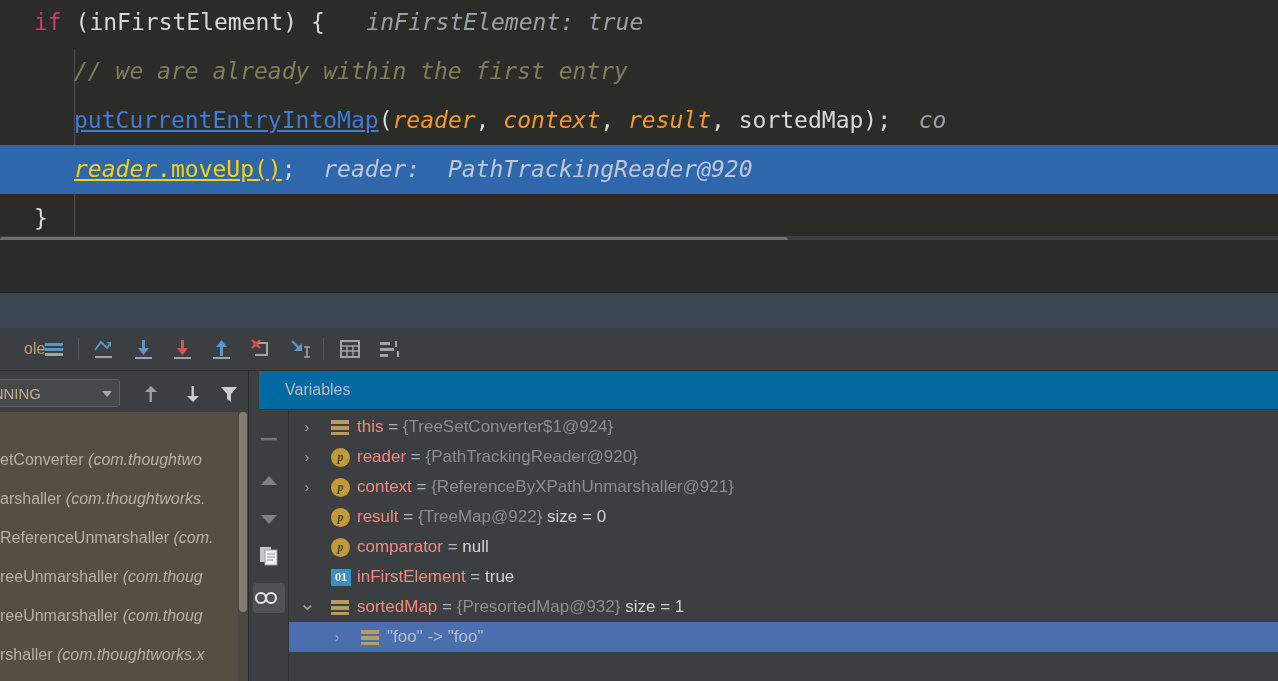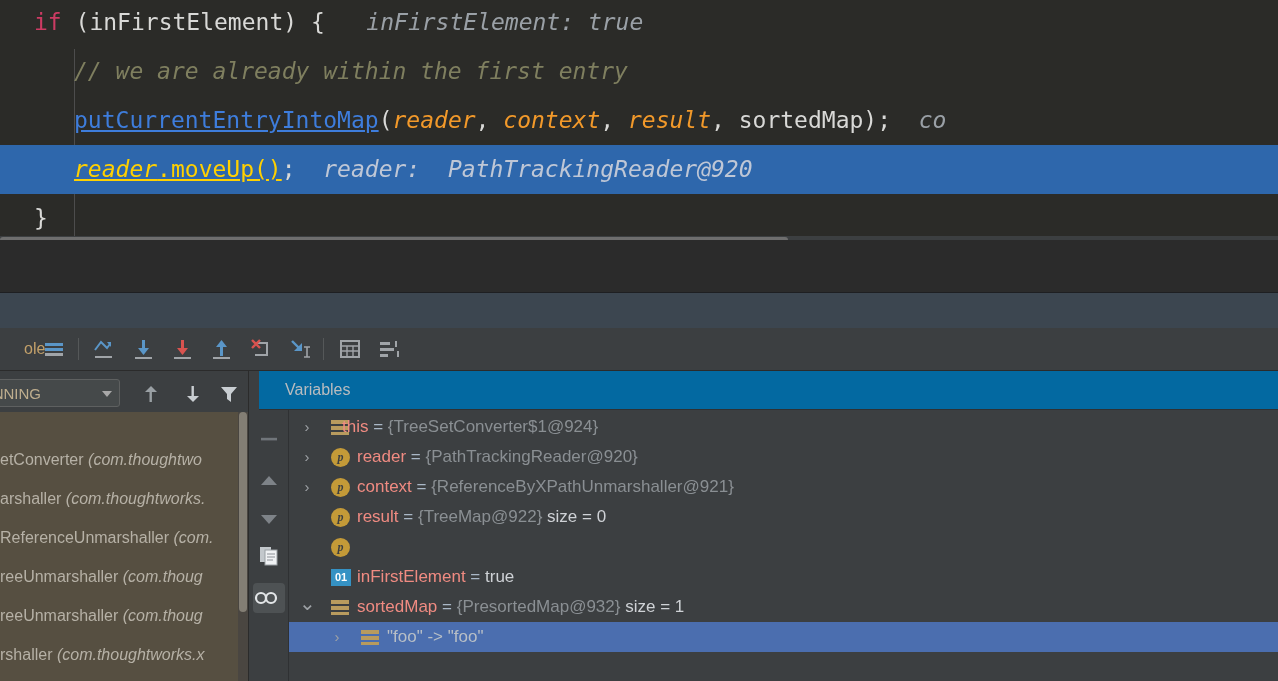--- a/index.html
+++ b/index.html
@@ -315,38 +315,39 @@
     </div>
 
   <div id="vars-header">
     <div class="title">Variables</div>
   </div>
 
   <div id="vars-tree">
       <div class="var-row" style="top: 2px;">
         <span class="chev" style="left: 10px;">›</span>
         <span class="vicon field" style="left: 42px;"></span>
-        <span style="position: absolute; left: 53px;"><span class="vname" style="position: static;">this</span><span class="veq"> = </span><span class="vval">{TreeSetConverter$1@924}</span></span>
+        <span style="position: absolute; left: 68px;"><span class="vname" style="position: static;">this</span><span class="veq"> = </span><span class="vval">{TreeSetConverter$1@924}</span></span>
       </div>
       <div class="var-row" style="top: 32px;">
         <span class="chev" style="left: 10px;">›</span>
         <span class="vicon param" style="left: 42px;">p</span>
         <span style="position: absolute; left: 68px;"><span class="vname" style="position: static;">reader</span><span class="veq"> = </span><span class="vval">{PathTrackingReader@920}</span></span>
       </div>
       <div class="var-row" style="top: 62px;">
         <span class="chev" style="left: 10px;">›</span>
         <span class="vicon param" style="left: 42px;">p</span>
         <span style="position: absolute; left: 68px;"><span class="vname" style="position: static;">context</span><span class="veq"> = </span><span class="vval">{ReferenceByXPathUnmarshaller@921}</span></span>
       </div>
       <div class="var-row" style="top: 92px;">
         <span class="vicon param" style="left: 42px;">p</span>
         <span style="position: absolute; left: 68px;"><span class="vname" style="position: static;">result</span><span class="veq"> = </span><span class="vval">{TreeMap@922}</span><span class="vnum">  size = 0</span></span>
       </div>
       <div class="var-row" style="top: 122px;">
         <span class="vicon param" style="left: 42px;">p</span>
+        <span style="position: absolute; left: 68px;"><span class="vname" style="position: static;">comparator</span><span class="veq"> = </span><span class="vnum">null</span></span>
       </div>
       <div class="var-row" style="top: 152px;">
         <span class="vicon prim" style="left: 42px;">01</span>
         <span style="position: absolute; left: 68px;"><span class="vname" style="position: static;">inFirstElement</span><span class="veq"> = </span><span class="vnum">true</span></span>
       </div>
       <div class="var-row" style="top: 182px;">
         <span class="chev" style="left: 10px; font-size: 20px; line-height: 22px;">⌄</span>
         <span class="vicon field" style="left: 42px;"></span>
         <span style="position: absolute; left: 68px;"><span class="vname" style="position: static;">sortedMap</span><span class="veq"> = </span><span class="vval">{PresortedMap@932}</span><span class="vnum">  size = 1</span></span>
       </div>

